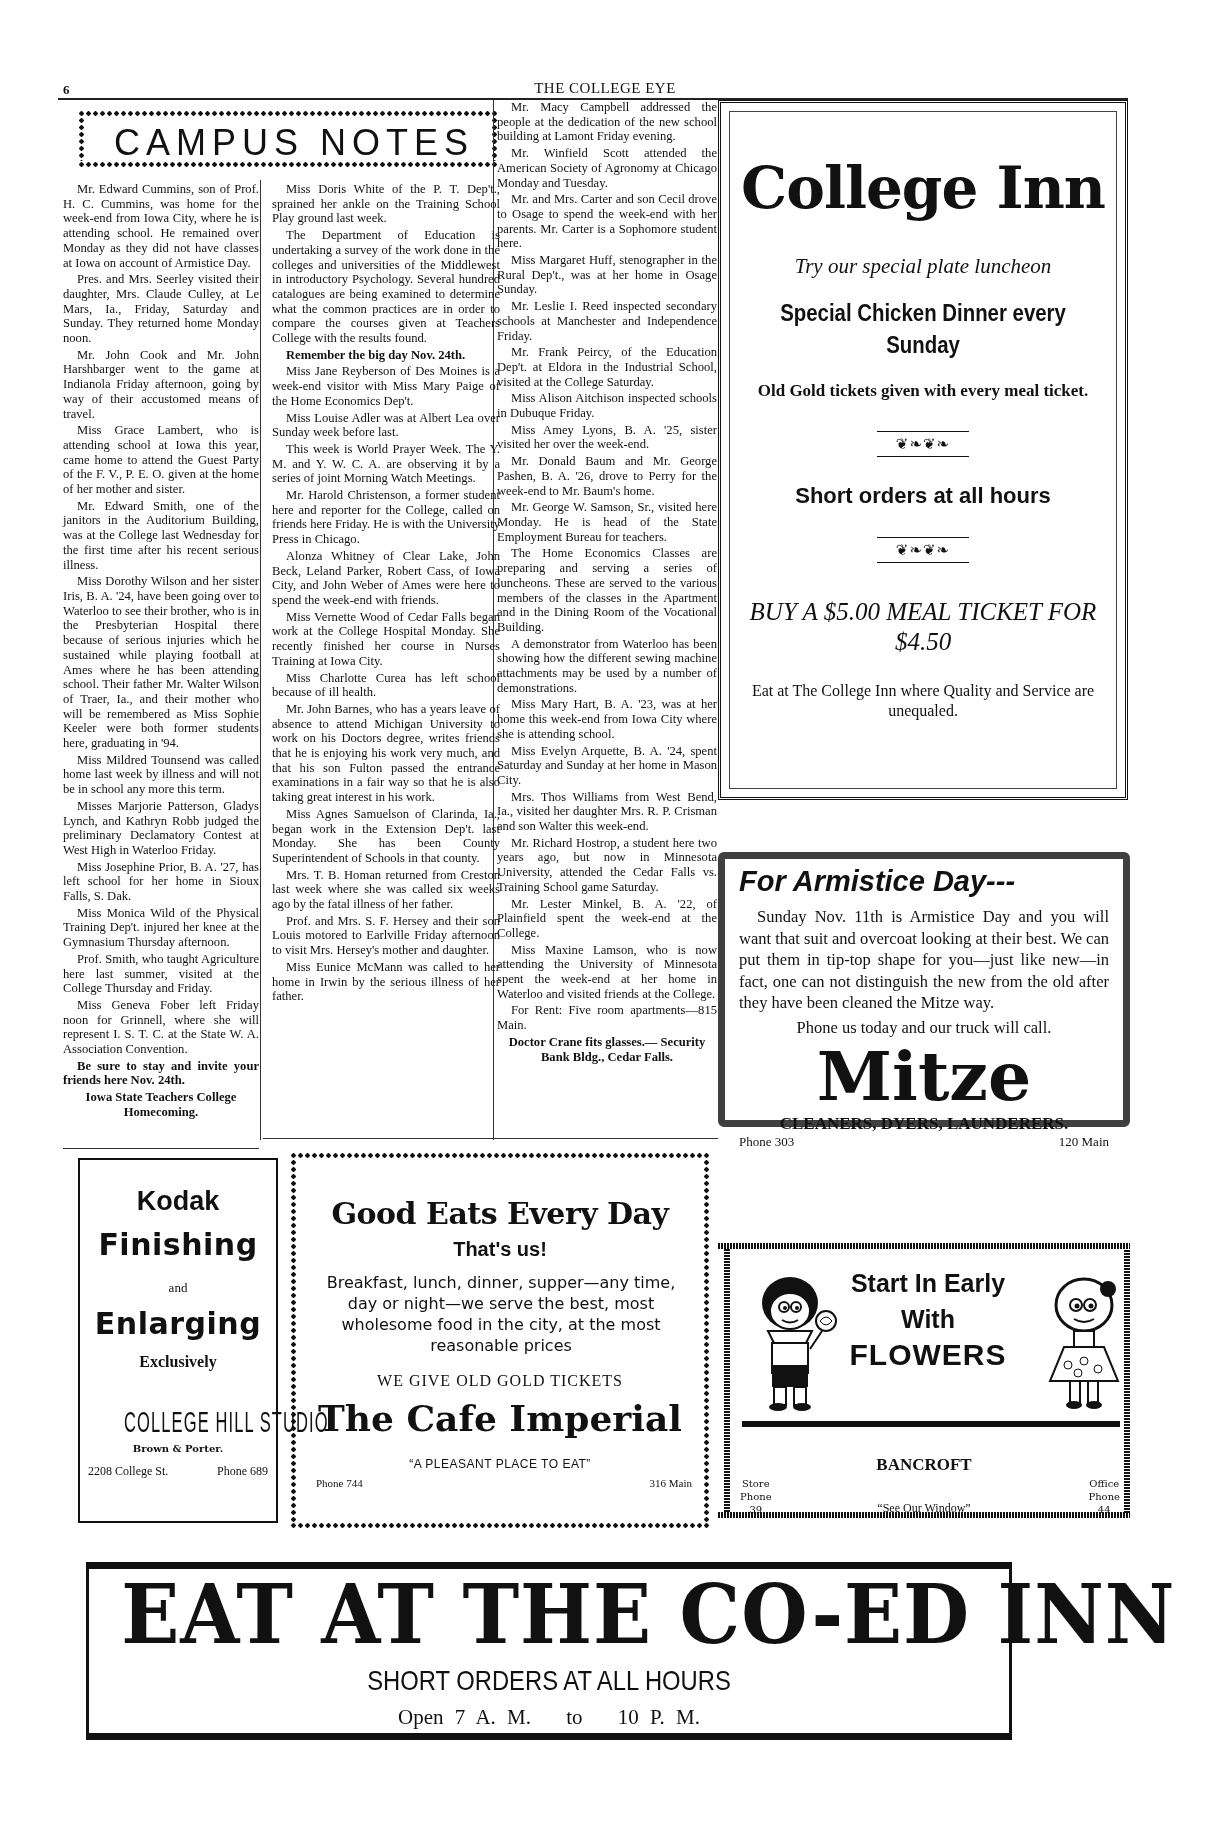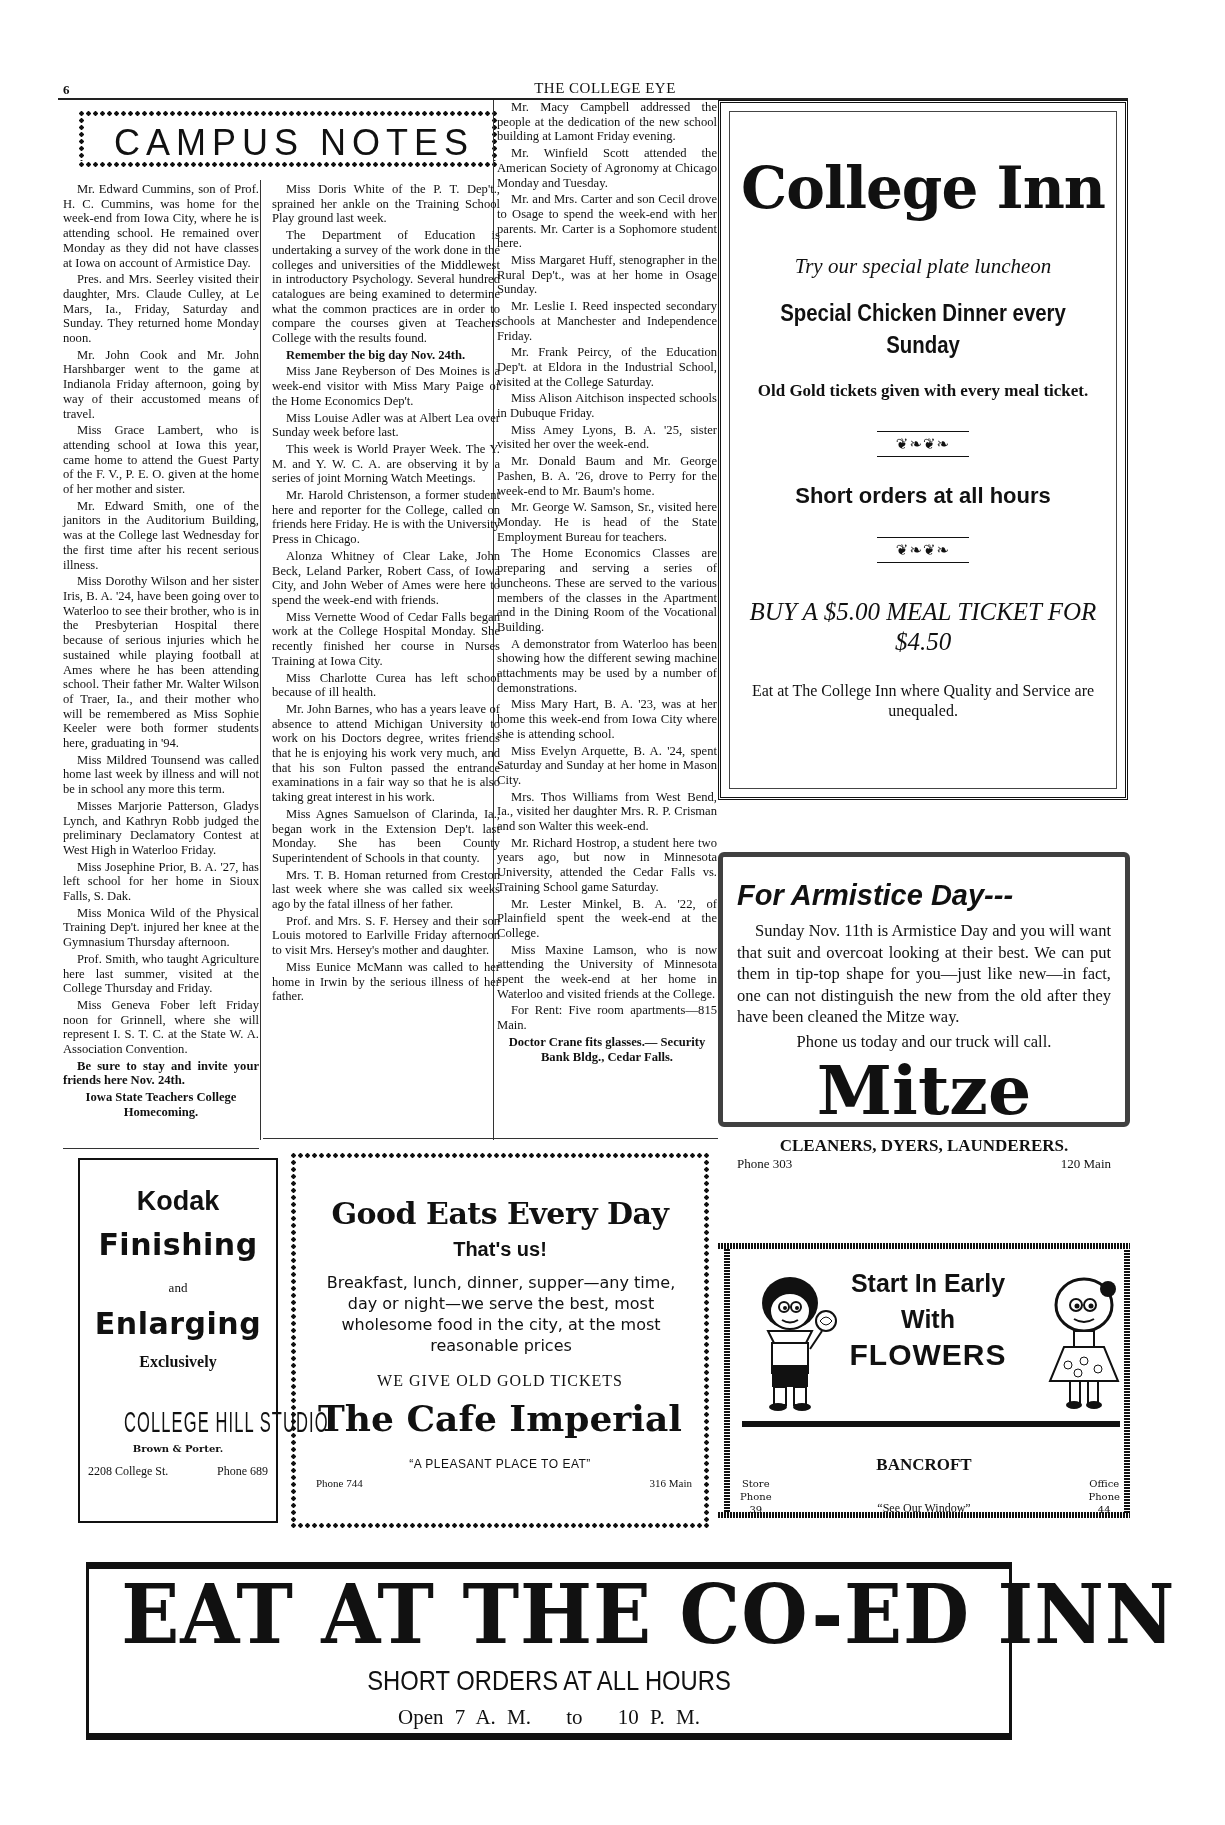--- a/index.html
+++ b/index.html
@@ -40,26 +40,26 @@
   .inn-luncheon { margin-top: 32px; font-style: italic; font-size: 21px; font-family: "Liberation Serif", serif; }
   .inn-chicken { margin-top: 18px; font-weight: bold; font-size: 24px; line-height: 32px; font-family: "Liberation Sans", sans-serif; transform: scaleX(0.85); }
   .inn-gold { margin-top: 18px; font-weight: bold; font-size: 17px; line-height: 24px; font-family: "Liberation Serif", serif; }
   .ornament { margin: 28px auto 0; width: 92px; height: 26px; border-top: 1px solid #111; border-bottom: 1px solid #111;
     font-size: 15px; line-height: 24px; letter-spacing: 1px; }
   .inn-short { margin-top: 26px; font-weight: bold; font-size: 22px; font-family: "Liberation Sans", sans-serif; }
   .inn-buy { margin-top: 34px; font-style: italic; font-size: 25px; line-height: 30px; font-family: "Liberation Serif", serif; }
   .inn-eat { margin-top: 24px; font-size: 16px; line-height: 20px; font-family: "Liberation Serif", serif; }
 
   
-  .mitze-ad { left: 718px; top: 852px; width: 412px; height: 275px; border: 5px solid #404040; border-radius: 6px; padding: 22px 14px; }
+  .mitze-ad { left: 718px; top: 852px; width: 412px; height: 275px; border: 7px solid #404040; border-radius: 6px; padding: 6px 14px; }
   .mitze-head { font-style: italic; font-weight: bold; font-size: 29px; font-family: "Liberation Sans", sans-serif; }
   .mitze-body { margin-top: 8px; font-size: 16.5px; line-height: 21.5px; text-align: justify; font-family: "Liberation Serif", serif; text-indent: 18px; }
   .mitze-phone { margin-top: 4px; font-size: 16.5px; text-align: center; font-family: "Liberation Serif", serif; }
   .mitze-name { margin-top: 4px; font-size: 68px; font-weight: bold; text-align: center; line-height: 68px; font-family: "DejaVu Serif", serif; }
-  .mitze-services { font-size: 17px; font-weight: bold; text-align: center; font-family: "Liberation Serif", serif; margin-top: 12px; }
+  .mitze-services { font-size: 17px; font-weight: bold; text-align: center; font-family: "Liberation Serif", serif; margin-top: 4px; }
   .mitze-foot { display: flex; justify-content: space-between; font-size: 13px; font-family: "Liberation Serif", serif; }
 
   
   .flower-ad { left: 718px; top: 1243px; width: 412px; height: 275px; }
   .hatch-h { position: absolute; left: 0; right: 0; height: 6px;
     background: repeating-linear-gradient(90deg, #111 0 2px, #fff 2px 3px); }
   .hatch-v { position: absolute; top: 6px; bottom: 6px; width: 6px;
     background: repeating-linear-gradient(0deg, #111 0 2px, #fff 2px 3px); }
   .flower-title { position: absolute; left: 110px; top: 22px; width: 200px; text-align: center; font-family: "Liberation Sans", sans-serif; font-weight: bold; font-size: 25px; line-height: 36px; }
   .flower-title .big { font-size: 30px; letter-spacing: 1px; }

